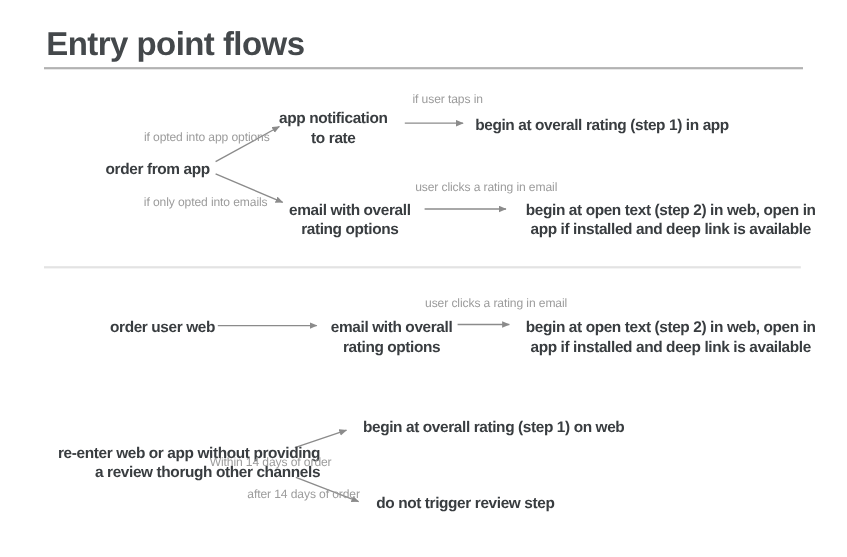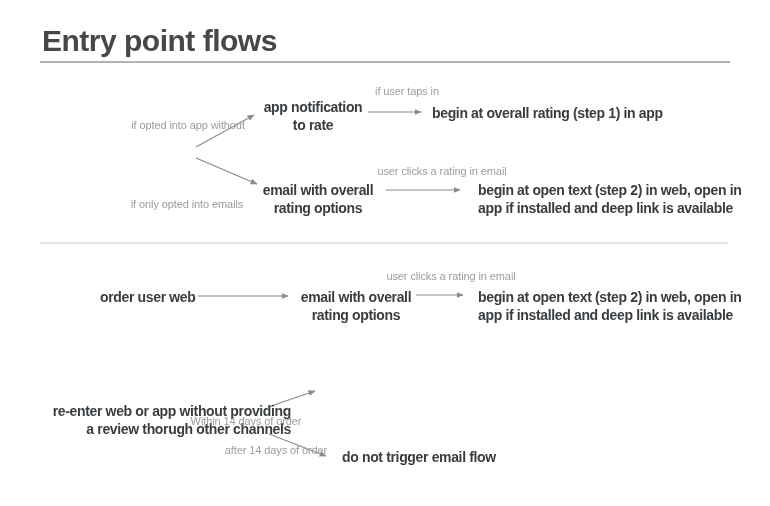--- a/index.html
+++ b/index.html
@@ -22,20 +22,21 @@
   }
   .rule.title-rule{left:40px;top:61px;width:690px;background:#b2b2b2;}
   .rule.section-rule{left:40px;top:242px;width:688px;background:#e3e3e3;}
   .node{
     position:absolute;
     font-size:14px;font-weight:bold;
     letter-spacing:-0.35px;
     line-height:18px;
     color:#393d40;
     white-space:pre-line;
+    text-align:center;
   }
   .node.centered{transform:translateX(-50%);text-align:center;}
   .node.right{text-align:right;padding-left:28px;}
   .edge-label{
     position:absolute;
     font-size:11px;
     color:#9c9c9c;
     letter-spacing:-0.1px;
     white-space:nowrap;
     transform:translateX(-50%);
@@ -61,38 +62,40 @@
     <line x1="196" y1="147" x2="254" y2="115" stroke="#8b8b8b" stroke-width="1.2" marker-end="url(#ah)"></line>
     <line x1="196" y1="158" x2="257" y2="184" stroke="#8b8b8b" stroke-width="1.2" marker-end="url(#ah)"></line>
     <line x1="368" y1="112" x2="421" y2="112" stroke="#8b8b8b" stroke-width="1.2" marker-end="url(#ah)"></line>
     <line x1="386" y1="190" x2="460" y2="190" stroke="#8b8b8b" stroke-width="1.2" marker-end="url(#ah)"></line>
     <line x1="198" y1="296" x2="288" y2="296" stroke="#8b8b8b" stroke-width="1.2" marker-end="url(#ah)"></line>
     <line x1="416" y1="295" x2="463" y2="295" stroke="#8b8b8b" stroke-width="1.2" marker-end="url(#ah)"></line>
     <line x1="268" y1="407" x2="315" y2="391" stroke="#8b8b8b" stroke-width="1.2" marker-end="url(#ah)"></line>
     <line x1="269" y1="434" x2="326" y2="456" stroke="#8b8b8b" stroke-width="1.2" marker-end="url(#ah)"></line>
   </svg>
 
-  <div class="edge-label" style="left:178px;top:119px;">if opted into app without</div>
-  <div class="node centered" style="left:313px;top:98px;">app notification
+  <div class="node" style="left:96px;top:144px;">order from app</div>
+  <div class="edge-label" style="left:178px;top:119px;">if opted into app options</div>
+  <div class="node centered" style="left:303px;top:98px;">app notification
 to rate</div>
   <div class="edge-label" style="left:397px;top:85px;">if user taps in</div>
   <div class="node" style="left:432px;top:104px;">begin at overall rating (step 1) in app</div>
-  <div class="edge-label" style="left:177px;top:178px;margin-top:20px;">if only opted into emails</div>
+  <div class="edge-label" style="left:177px;top:178px;">if only opted into emails</div>
   <div class="node centered" style="left:318px;top:181px;">email with overall
 rating options</div>
   <div class="edge-label" style="left:432px;top:165px;">user clicks a rating in email</div>
   <div class="node" style="left:478px;top:181px;">begin at open text (step 2) in web, open in
 app if installed and deep link is available</div>
 
   <div class="node" style="left:100px;top:288px;">order user web</div>
   <div class="node centered" style="left:356px;top:288px;">email with overall
 rating options</div>
   <div class="edge-label" style="left:441px;top:270px;">user clicks a rating in email</div>
   <div class="node" style="left:478px;top:288px;">begin at open text (step 2) in web, open in
 app if installed and deep link is available</div>
 
   <div class="node right" style="left:0px;top:402px;width:263px;">re-enter web or app without providing
 a review thorugh other channels</div>
   <div class="edge-label" style="left:236px;top:390px;margin-top:25px;">Within 14 days of order</div>
+  <div class="node" style="left:330px;top:379px;">begin at overall rating (step 1) on web</div>
   <div class="edge-label" style="left:266px;top:444px;">after 14 days of order</div>
-  <div class="node" style="left:342px;top:448px;">do not trigger email flow</div>
+  <div class="node" style="left:342px;top:448px;">do not trigger review step</div>
 
 </div>
 
 </body></html>

